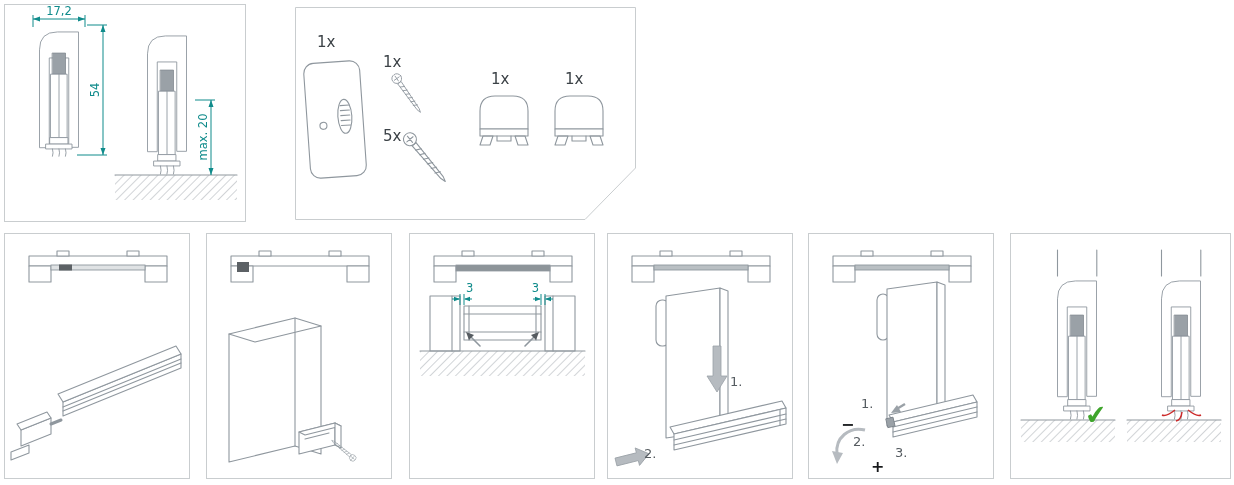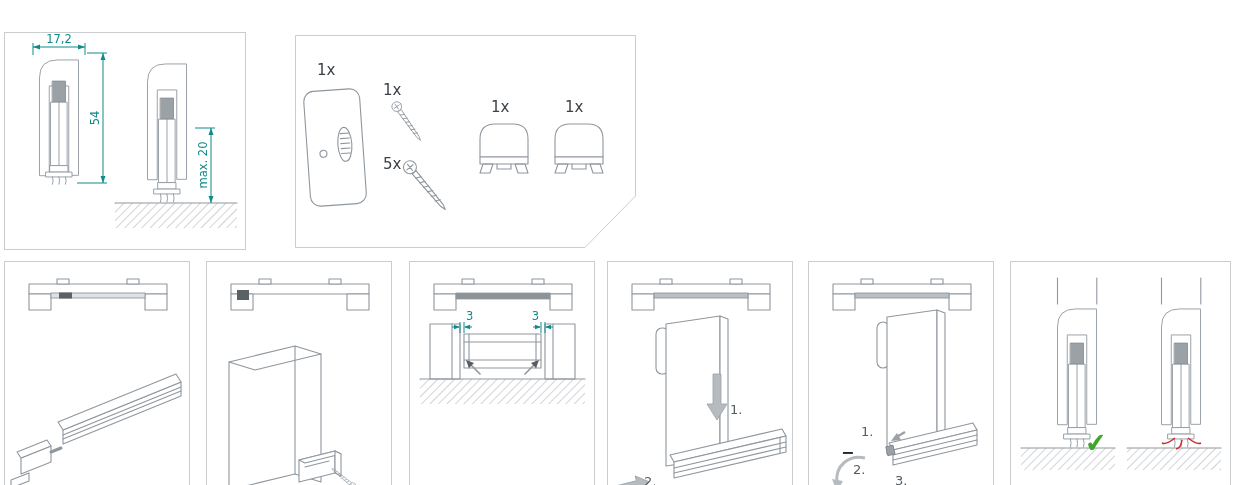--- a/index.html
+++ b/index.html
@@ -1,17 +1,17 @@
 <!DOCTYPE html>
 <html><head>
 <meta charset="utf-8">
 <style>
   html,body{margin:0;padding:0;background:#ffffff;}
   .sheet{position:relative;width:1234px;height:485px;background:#fff;font-family:"DejaVu Sans",sans-serif;overflow:hidden;}
-  .panel{position:absolute;border:1px solid #c9cdcf;background:#fff;box-sizing:border-box;overflow:hidden;margin-top:28px;}
+  .panel{position:absolute;border:1px solid #c9cdcf;background:#fff;box-sizing:border-box;overflow:hidden;}
   .panel.noborder{border:none;}
   svg{display:block;}
   svg text{font-family:"DejaVu Sans",sans-serif;}
   .ln{stroke:#8f979e;fill:none;stroke-width:1.1;stroke-linecap:round;stroke-linejoin:round;}
   .ln line,.ln path,.ln polyline{stroke:#8f979e;fill:none;}
   .fw{fill:#ffffff;stroke:#8f979e;stroke-width:1.1;stroke-linejoin:round;}
   .fg{fill:#dfe2e4;stroke:#8f979e;stroke-width:0.9;}
   .fg2{fill:#b9bfc3;stroke:#8f979e;stroke-width:0.9;}
   .fd{fill:#9aa1a7;stroke:#7d848b;stroke-width:0.9;}
   .dkf{fill:#5c6165;stroke:none;}

